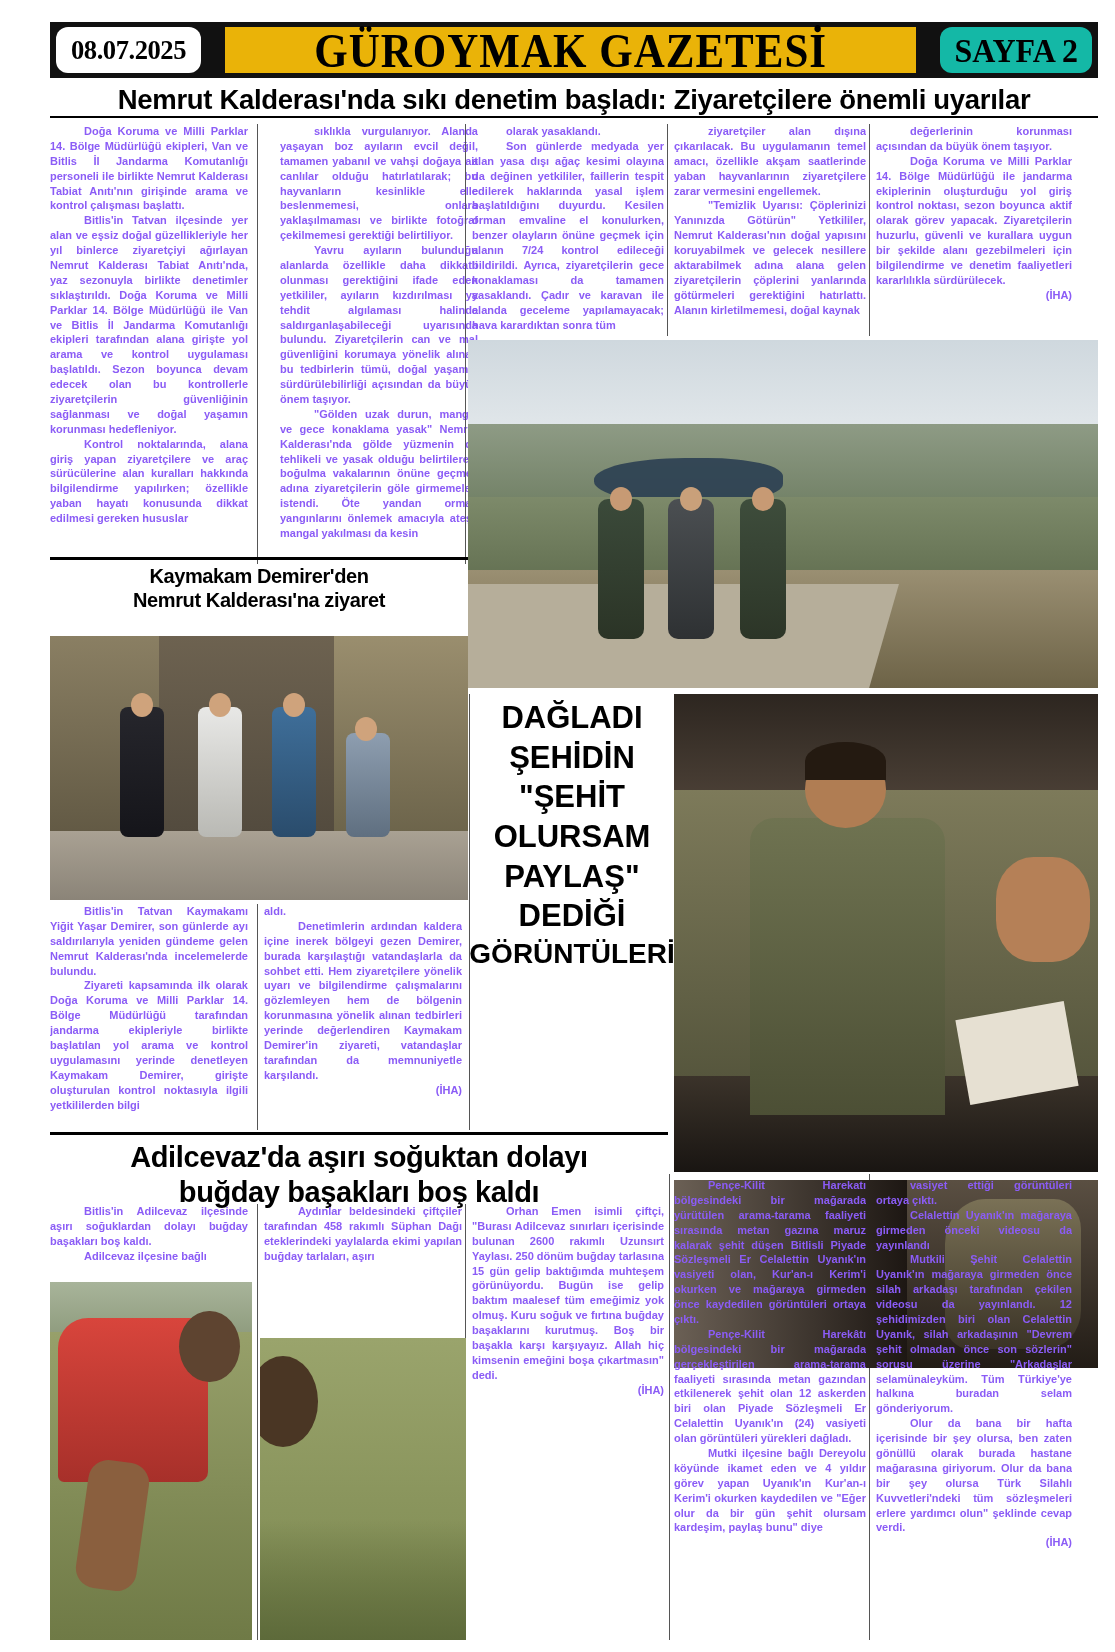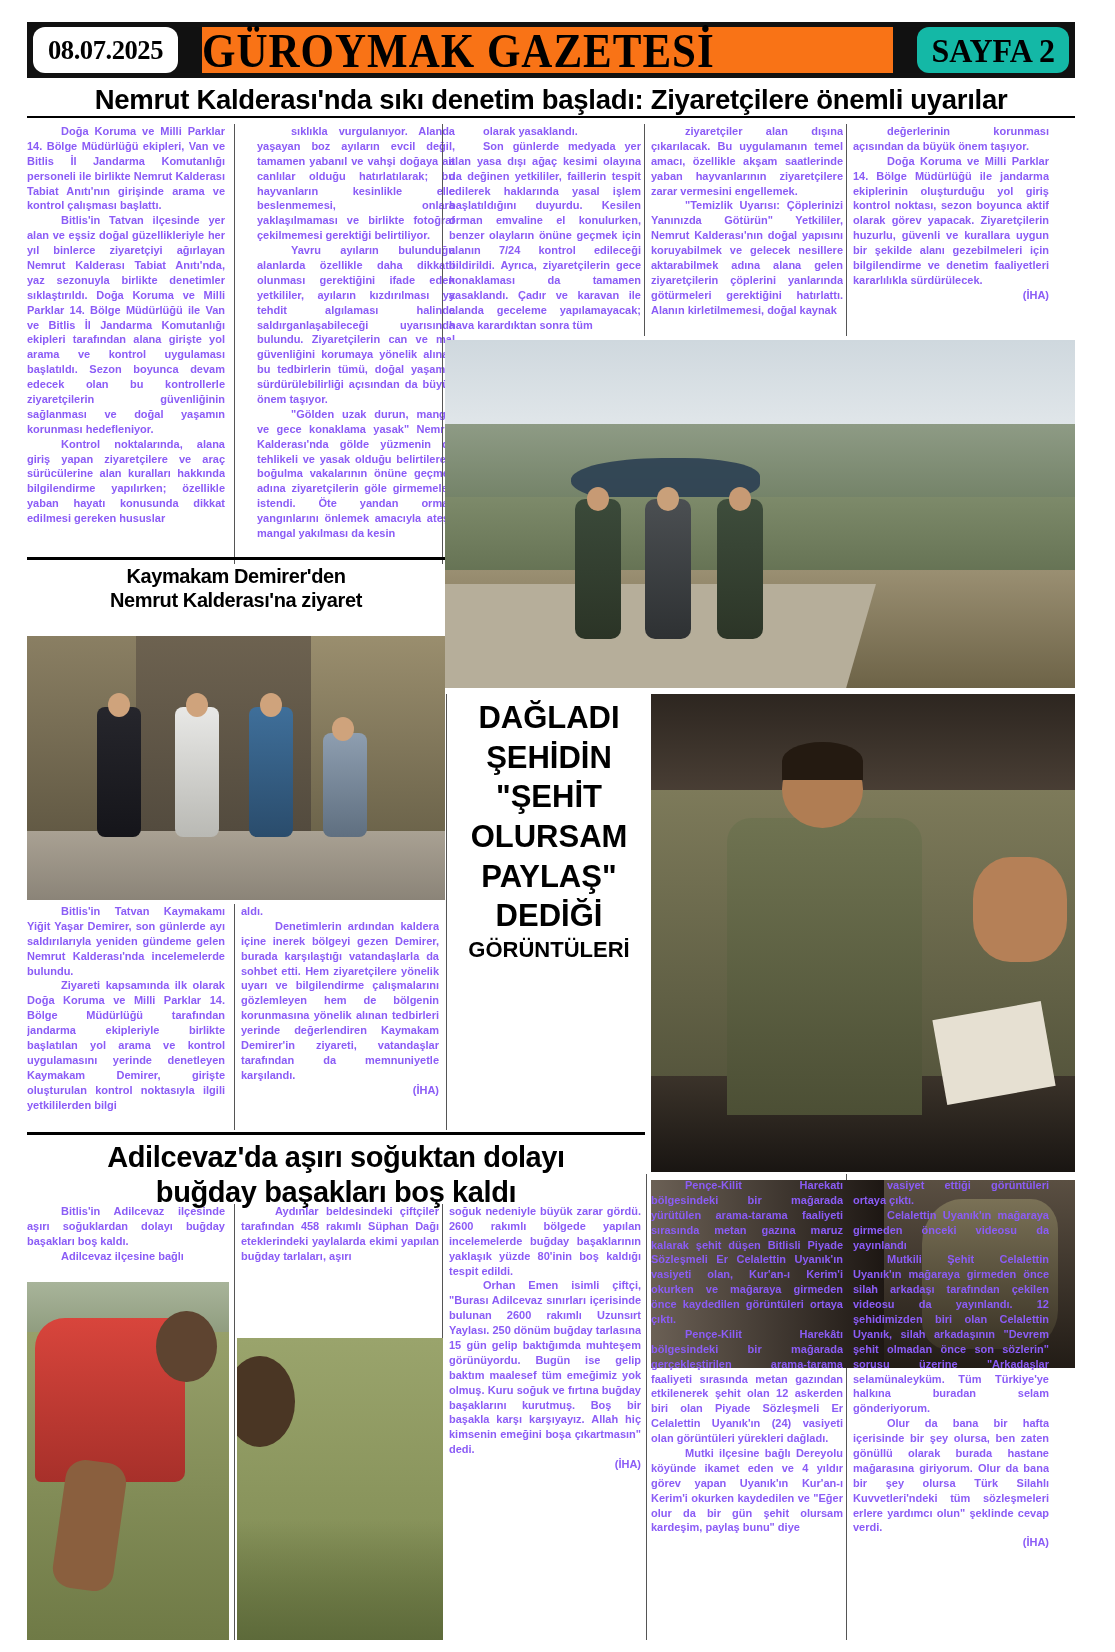--- a/index.html
+++ b/index.html
@@ -1,40 +1,40 @@
 <!DOCTYPE html>
 <html><head>
 <meta charset="utf-8">
 <style>
   html,body{margin:0;padding:0;background:#e8e8e8;}
   body{font-family:"Liberation Sans",sans-serif;}
   .page{
     position:relative;width:1115px;height:1652px;background:#ffffff;
     box-sizing:border-box;overflow:hidden;
   }
-  .sheet{position:absolute;left:5px;top:8px;width:1083px;height:1636px;background:#fff;}
+  .sheet{position:absolute;left:28px;top:8px;width:1083px;height:1636px;background:#fff;}
 
   
   .masthead{
     position:absolute;left:22px;top:14px;width:1048px;height:56px;
     background:#111;display:flex;align-items:stretch;
   }
   .mh-date{
     margin:5px 0 5px 6px;background:#fff;border-radius:12px;
     display:flex;align-items:center;justify-content:center;
     padding:0 12px;
   }
   .mh-date span{
     font-family:"Liberation Serif",serif;font-weight:bold;font-size:28px;
     letter-spacing:-0.5px;color:#000;white-space:nowrap;
     transform:scaleX(0.95);
   }
   .mh-title{
-    flex:1;margin:5px 24px;background:#f97316;
-    display:flex;align-items:center;
+    flex:1;margin:5px 24px;background:#eab308;
+    display:flex;align-items:center;justify-content:center;
   }
   .mh-title span{
     font-family:"Liberation Serif",serif;font-weight:bold;font-size:43px;
     letter-spacing:1px;color:#000;white-space:nowrap;
     transform:scaleY(1.12);
   }
   .mh-page{
     margin:5px 6px 5px 0;background:#14b8a6;border-radius:12px;
     display:flex;align-items:center;justify-content:center;padding:0 14px;
   }
@@ -268,21 +268,21 @@
   <div class="vdiv" style="left:229px;top:896px;height:226px;"></div>
   <div class="vdiv" style="left:441px;top:686px;height:436px;"></div>
 
   <div class="hl-vert">
     <div>DAĞLADI</div>
     <div>ŞEHİDİN</div>
     <div>"ŞEHİT</div>
     <div>OLURSAM</div>
     <div>PAYLAŞ"</div>
     <div>DEDİĞİ</div>
-    <div style="font-size:22px;">GÖRÜNTÜLERİ</div>
+    <div style="font-size:28px;">GÖRÜNTÜLERİ</div>
   </div>
 
   <div class="photo" id="photo3">
     <div class="caveTop"></div>
     <div class="caveMid"></div>
     <div class="caveBot"></div>
     <div class="body"></div>
     <div class="head"></div>
     <div class="hair"></div>
     <div class="arm"></div>
@@ -297,21 +297,20 @@
   </div>
 
   <div class="col" id="a-c1" style="left:22px;top:1196px;width:198px;height:74px;">
     <p>Bitlis'in Adilcevaz ilçesinde aşırı soğuklardan dolayı buğday başakları boş kaldı.</p>
     <p>Adilcevaz ilçesine bağlı</p>
   </div>
   <div class="col" id="a-c2" style="left:236px;top:1196px;width:198px;height:130px;">
     <p>Aydınlar beldesindeki çiftçiler tarafından 458 rakımlı Süphan Dağı eteklerindeki yaylalarda ekimi yapılan buğday tarlaları, aşırı</p>
   </div>
   <div class="col" id="a-c3" style="left:444px;top:1196px;width:192px;height:436px;">
-    <p class="noind">soğuk nedeniyle büyük zarar gördü. 2600 rakımlı bölgede yapılan incelemelerde buğday başaklarının yaklaşık yüzde 80'inin boş kaldığı tespit edildi.</p>
     <p>Orhan Emen isimli çiftçi, "Burası Adilcevaz sınırları içerisinde bulunan 2600 rakımlı Uzunsırt Yaylası. 250 dönüm buğday tarlasına 15 gün gelip baktığımda muhteşem görünüyordu. Bugün ise gelip baktım maalesef tüm emeğimiz yok olmuş. Kuru soğuk ve fırtına buğday başaklarını kurutmuş. Boş bir başakla karşı karşıyayız. Allah hiç kimsenin emeğini boşa çıkartmasın" dedi.</p>
     <p class="sig">(İHA)</p>
   </div>
 
   <div class="vdiv" style="left:229px;top:1196px;height:436px;"></div>
   <div class="vdiv" style="left:437px;top:1196px;height:436px;"></div>
   <div class="vdiv" style="left:641px;top:1166px;height:466px;"></div>
   <div class="vdiv" style="left:841px;top:1166px;height:466px;"></div>
 
   <div class="photo" id="photo4">

